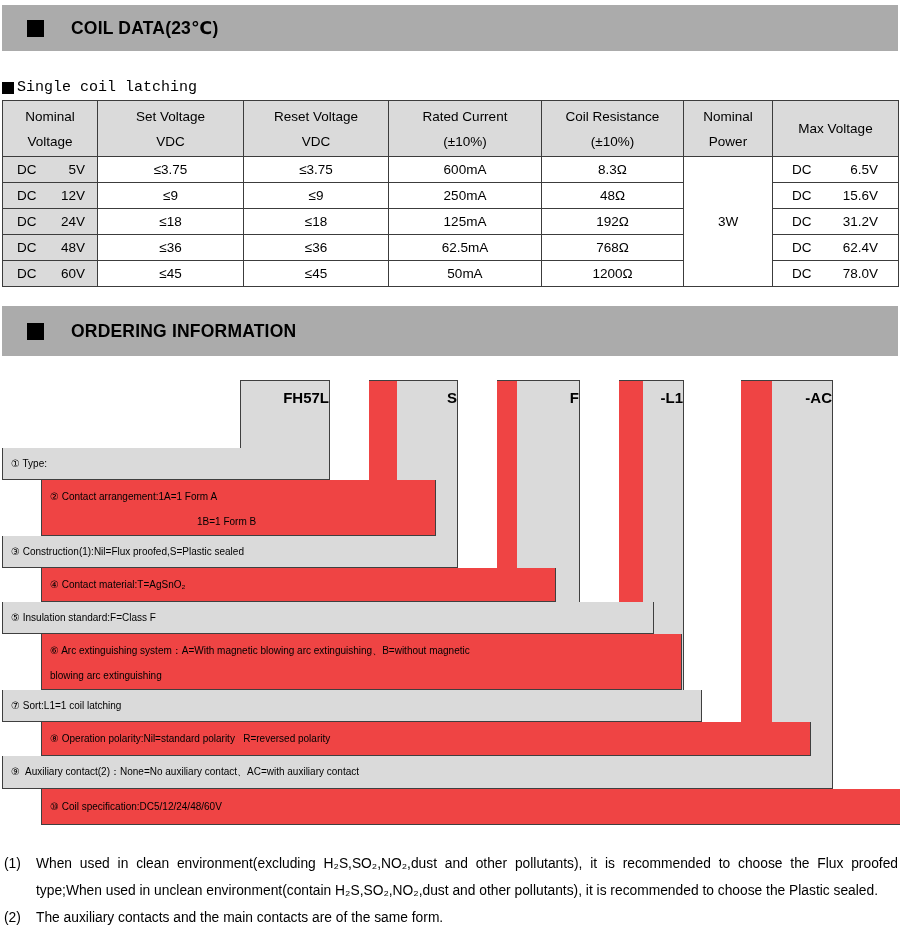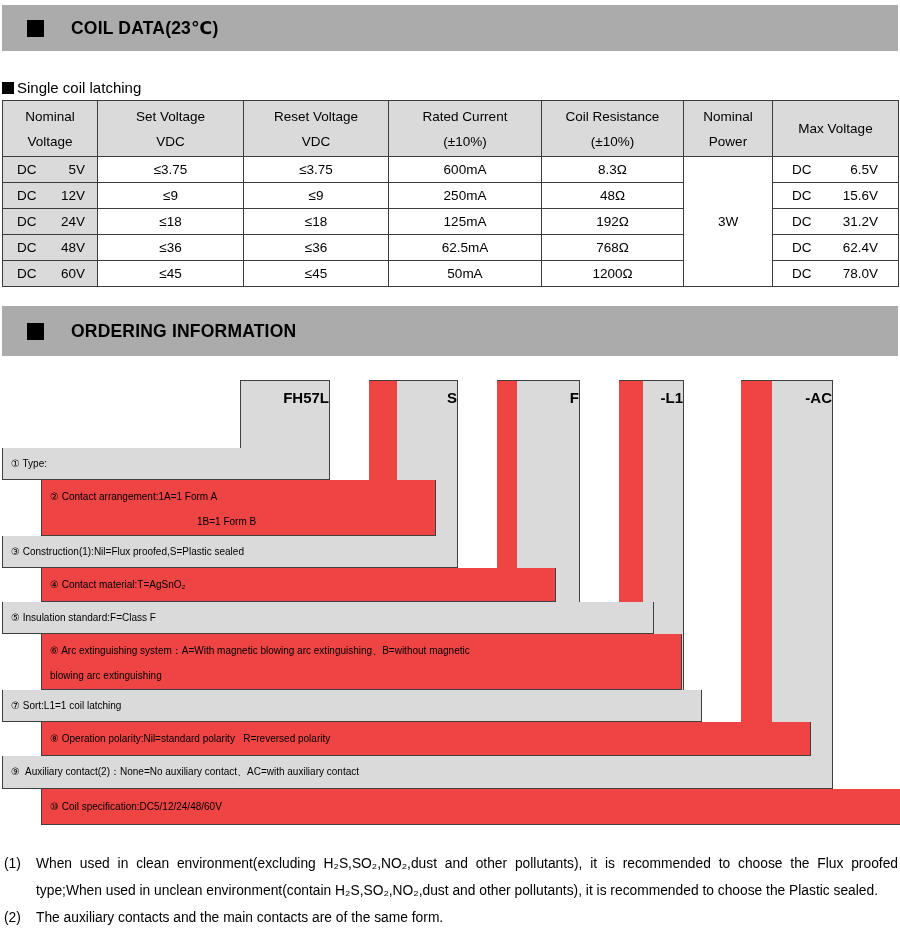--- a/index.html
+++ b/index.html
@@ -12,21 +12,21 @@
   
   .band { position:absolute; left:2px; width:896px; background:#ababab;
           display:flex; align-items:center;gap:8px; }
   .band-1 { top:5px;  height:46px; }
   .band-2 { top:306px; height:50px; }
   .band-square { width:17px; height:17px; background:#000; margin-left:25px; flex:0 0 auto; }
   .band-title { font-size:17.5px; font-weight:bold; margin-left:19px; letter-spacing:.2px; }
 
   
   .subsection { position:absolute; left:2px; top:79px; display:flex; align-items:center;
-                font-size:15px; }
+                font-size:15px;font-family:Liberation Mono, monospace; }
   .subsection-square { width:12px; height:12px; background:#000; margin-right:3px; flex:0 0 auto; }
 
   
   table.coil { position:absolute; left:2px; top:100px; width:896px;
                border-collapse:collapse; table-layout:fixed; }
   table.coil th, table.coil td {
     border:1px solid #3c3c3c; font-size:13.5px; font-weight:normal;
     text-align:center; vertical-align:middle; padding:0;
   }
   table.coil thead th { background:#dadada; height:55px; }

